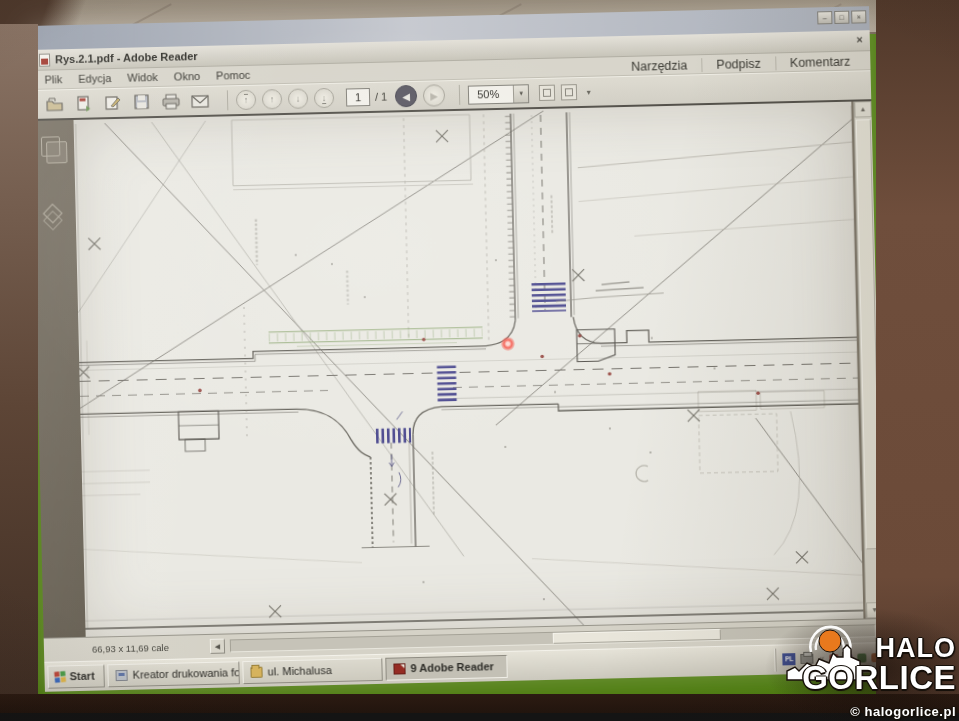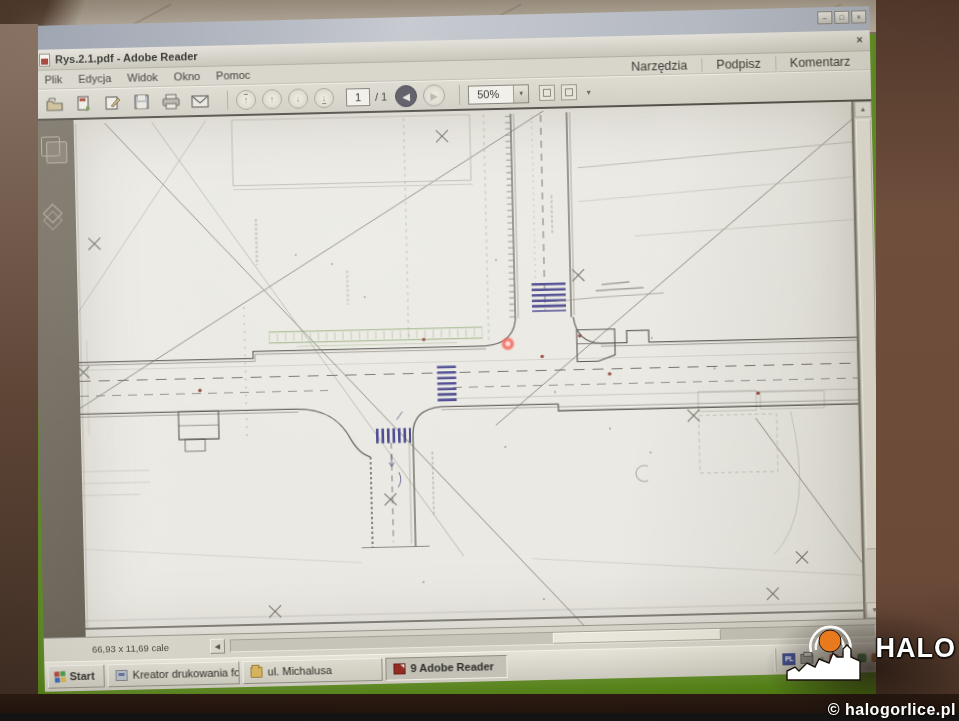--- a/index.html
+++ b/index.html
@@ -142,21 +142,21 @@
 
   
   .logo{position:absolute;right:-2px;bottom:2px;width:176px;height:97px;z-index:21;}
   .logo-shade{position:absolute;left:-20px;top:-14px;width:210px;height:120px;
          background:radial-gradient(closest-side,rgba(24,15,9,.7),rgba(24,15,9,0));}
   .logo svg{position:absolute;left:0;top:0;}
   .logo-l1,.logo-l2,.logo-credit{position:absolute;right:5px;color:#fff;font-weight:bold;line-height:1;
          text-shadow:-1.5px 0 #16100a,1.5px 0 #16100a,0 -1.5px #16100a,0 1.5px #16100a,1px 1px 2px #000;}
   .logo-l1{top:13px;font-size:27px;letter-spacing:1px;}
   .logo-l2{top:39px;font-size:33px;letter-spacing:.5px;}
-  .logo-credit{bottom:1px;font-size:16px;font-weight:bold;letter-spacing:.5px;}
+  .logo-credit{bottom:1px;font-size:13px;font-weight:bold;letter-spacing:.5px;}
 
   
   .art{position:absolute;inset:0;}
 </style>
 </head>
 <body>
 
 <div class="photo">
 
   <div class="ceiling">
@@ -473,16 +473,17 @@
 
   <div class="logo">
     <div class="logo-shade"></div>
     <svg width="78" height="64" viewBox="0 0 78 64">
       <path d="M26,30 A 20,20 0 1 1 64,32" fill="none" stroke="#ffffff" stroke-width="2.6" opacity=".95"></path>
       <path d="M31,28 A 14,14 0 1 1 58,30" fill="none" stroke="#ffffff" stroke-width="2.4" opacity=".9"></path>
       <circle cx="45" cy="19" r="11" fill="#e8791d" stroke="#1a120c" stroke-width="1"></circle>
       <path d="M2,58 L2,49 L10,45 L14,49 L22,41 L30,45 L34,37 L44,41 L48,31 L52,35 L58,35 L58,27 L62,23 L66,27 L66,35 L75,39 L75,58 Z" fill="#ffffff" stroke="#1a120c" stroke-width="1.4"></path>
     </svg>
     <span class="logo-l1">HALO</span>
+    <span class="logo-l2">GORLICE</span>
     <span class="logo-credit">© halogorlice.pl</span>
   </div>
 
 </div>
 
 </body></html>

